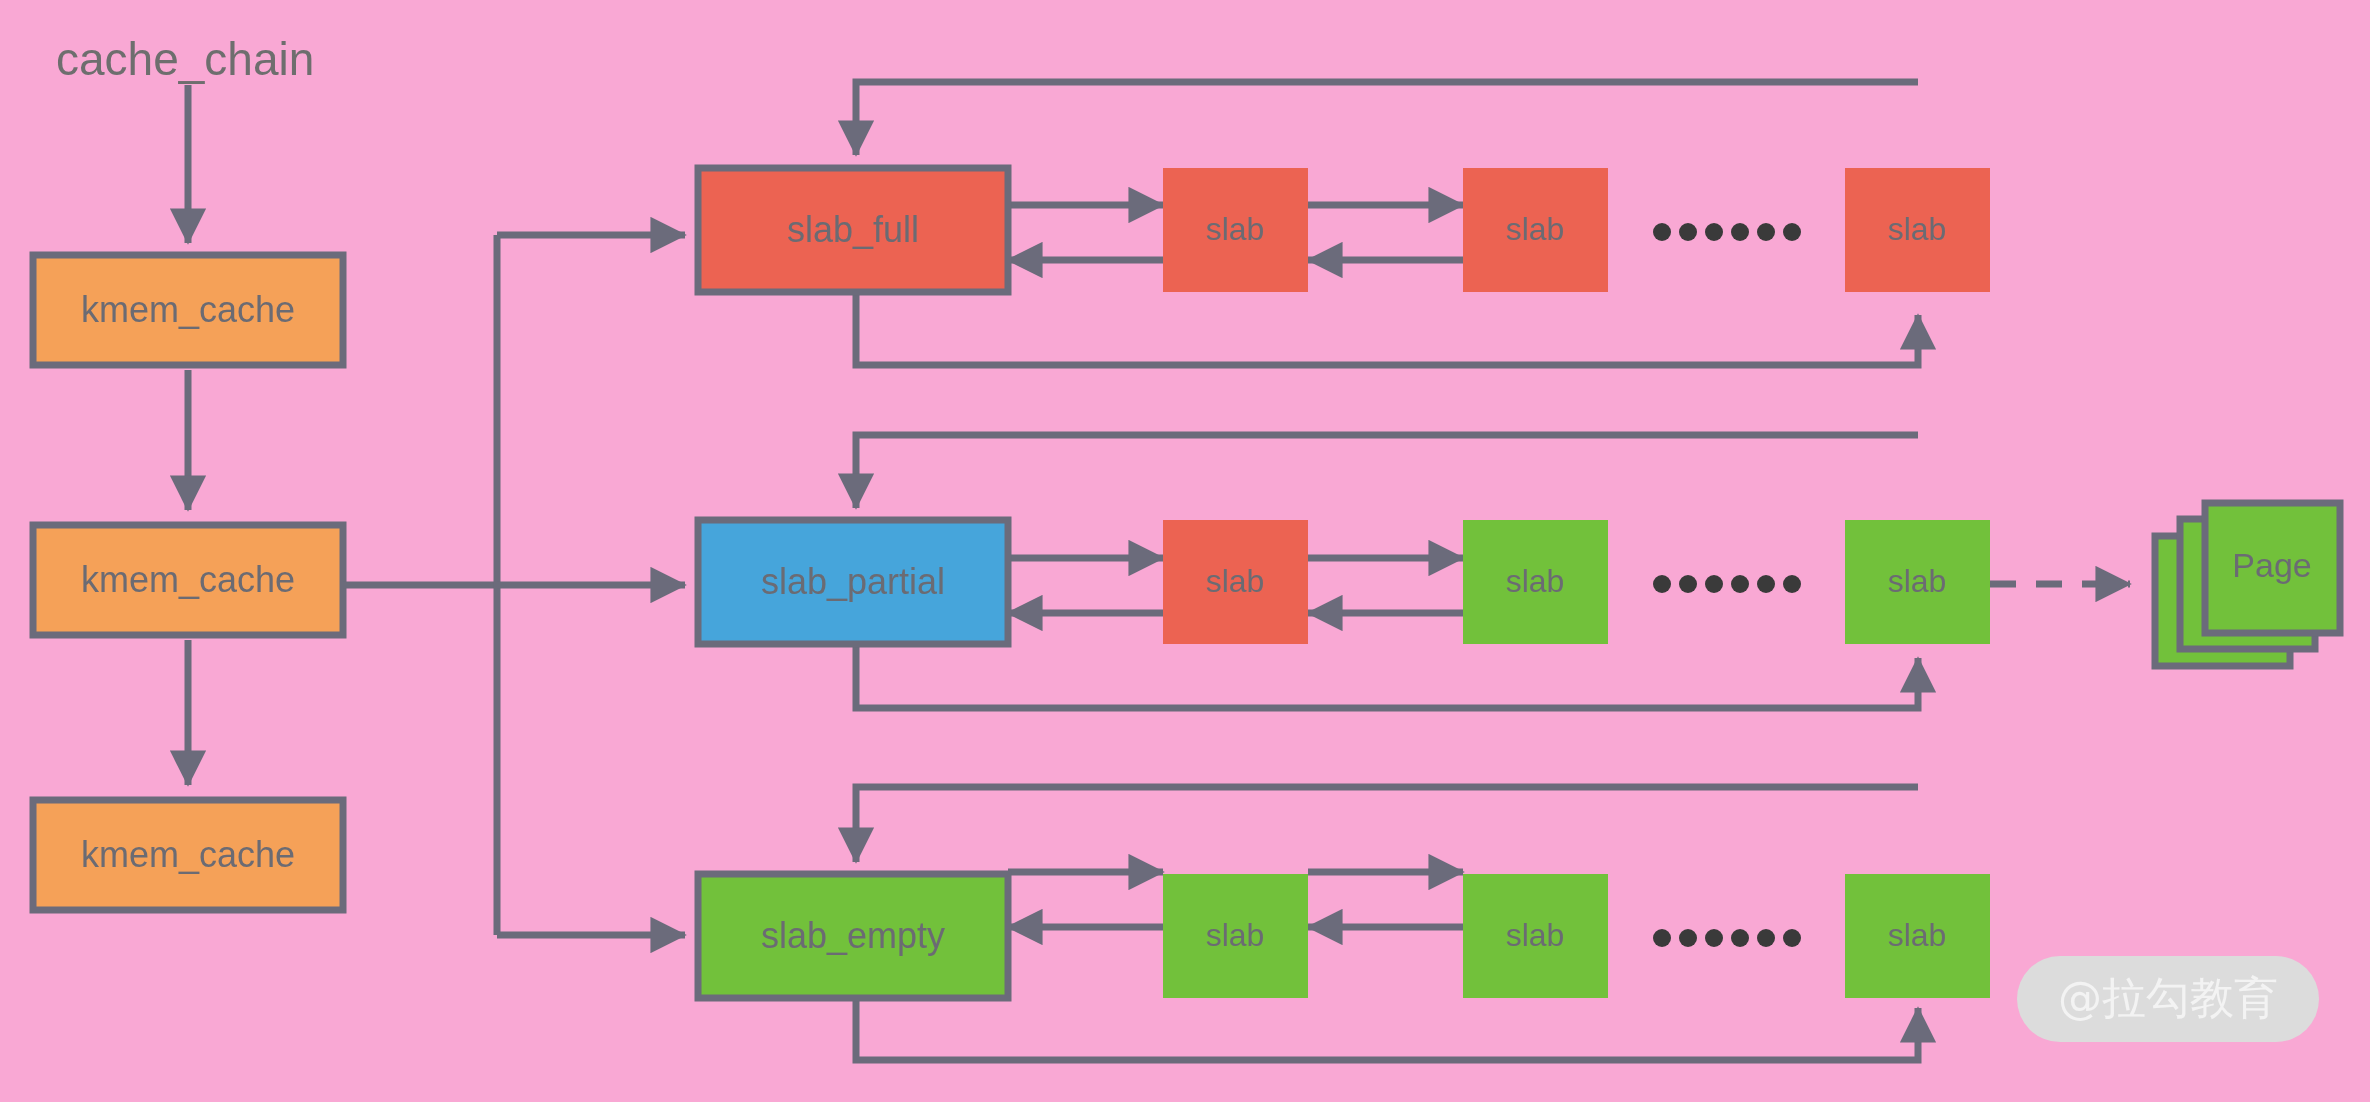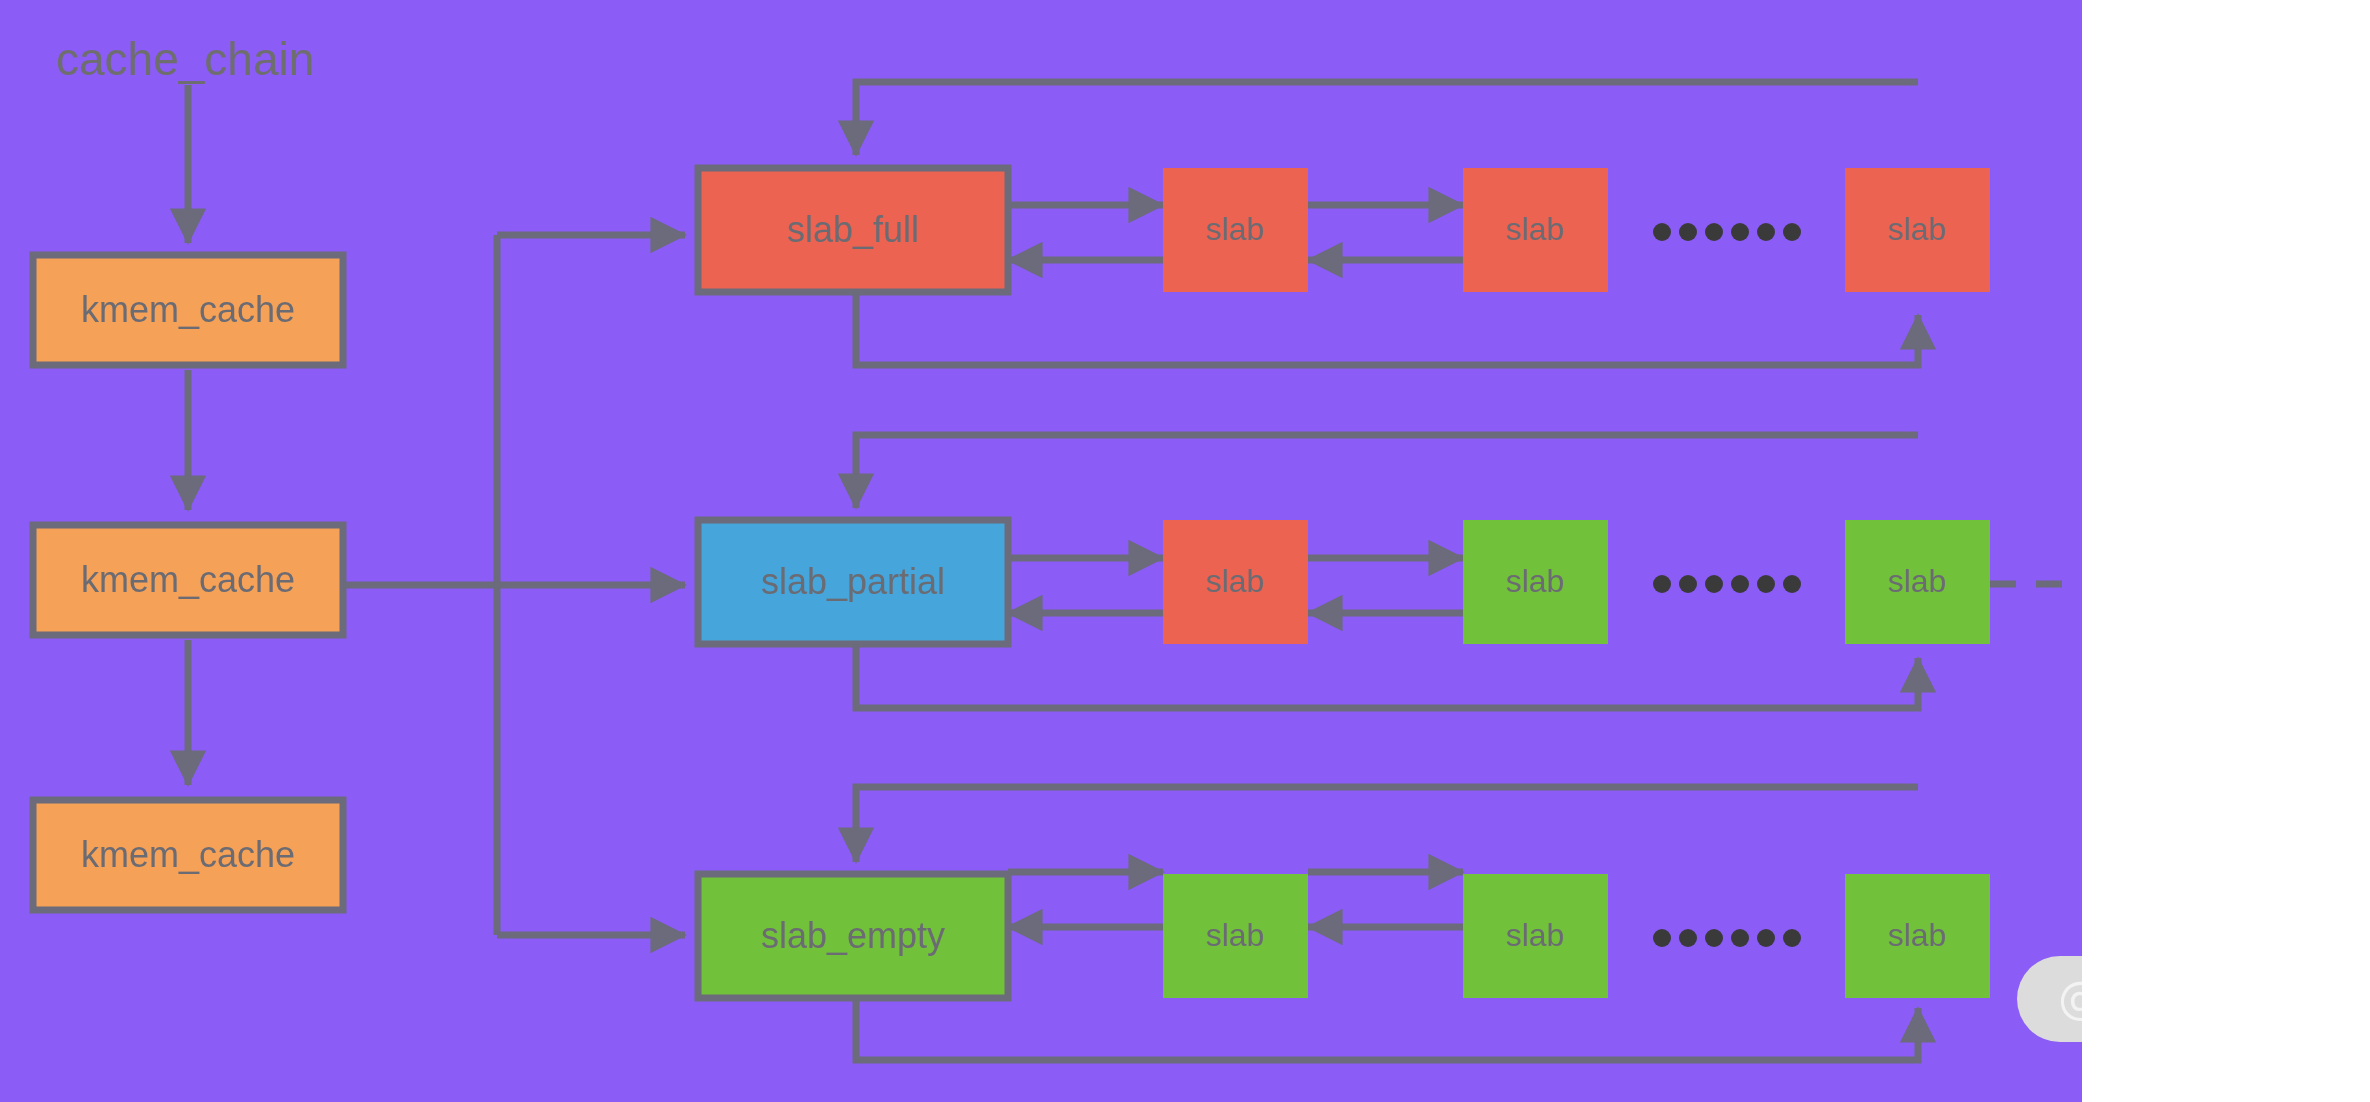--- a/index.html
+++ b/index.html
@@ -2,23 +2,23 @@
 <html><head>
 <meta charset="utf-8">
 <style>
   html, body {
     margin: 0;
     padding: 0;
     background: #ffffff;
   }
   #stage {
     position: relative;
-    width: 2082px;
+    width: 2370px;
     height: 1102px;
-    background: #8b5cf6;
+    background: #f9a8d4;
     font-family: "Liberation Sans", "DejaVu Sans", sans-serif;
     overflow: hidden;
   }
   svg.layer {
     position: absolute;
     left: 0;
     top: 0;
     width: 2370px;
     height: 1102px;
   }

